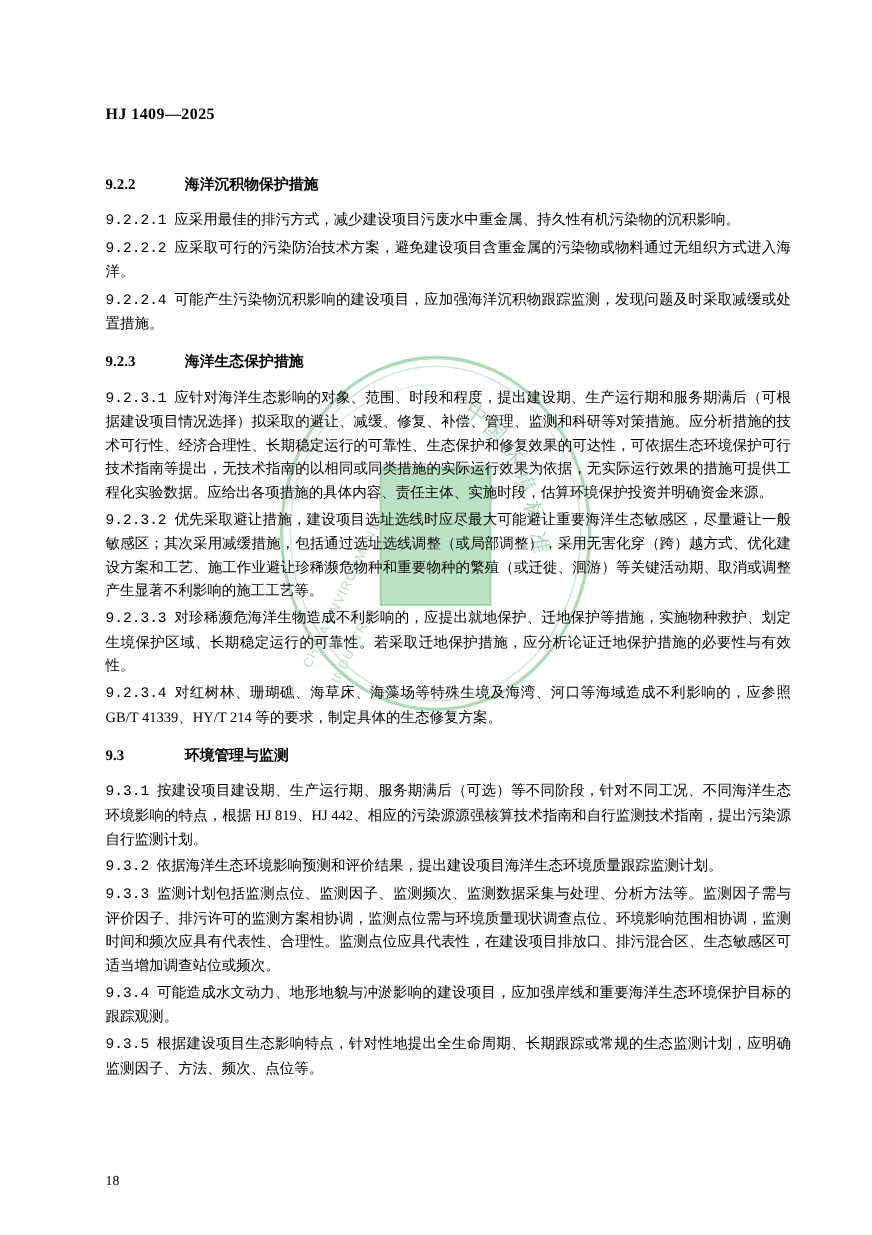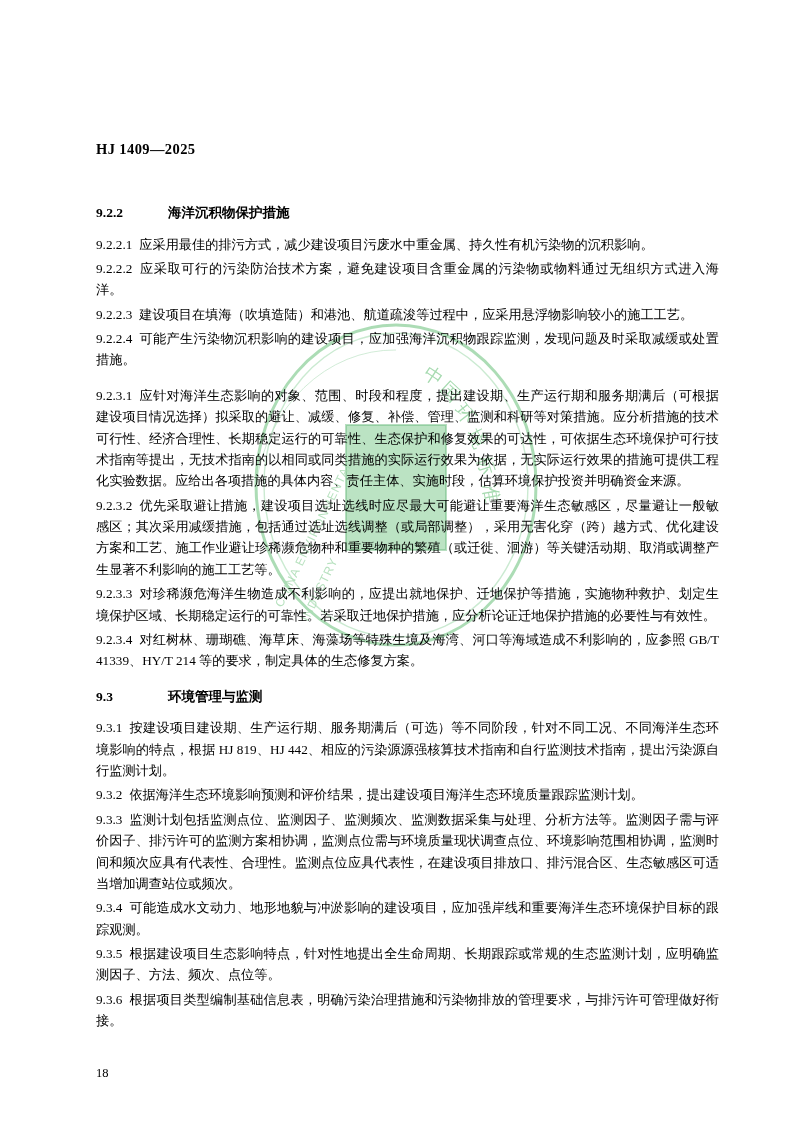--- a/index.html
+++ b/index.html
@@ -34,21 +34,20 @@
   }
   .content {
     position: relative;
     z-index: 2;
   }
   .header {
     font-size: 14.5px;
     font-weight: bold;
     letter-spacing: 0.4px;
     margin-bottom: 44px;
-    margin-top: 45px;
   }
   h3.section-title {
     font-size: 13.5px;
     font-weight: bold;
     margin: 0 0 10px 0;
     line-height: 1.6;
   }
   h3.section-title .num {
     display: inline-block;
     min-width: 48px;
@@ -57,21 +56,21 @@
     margin-left: 24px;
   }
   .para {
     font-size: 13.2px;
     line-height: 1.62;
     margin: 0 0 3px 0;
     text-align: justify;
     text-justify: inter-ideograph;
   }
   .para .pnum {
-    font-family: Liberation Serif, serif;
+    font-family: Liberation Mono, monospace;
   }
   .para .ptext {
     margin-left: 7px;
   }
   .block-gap {
     height: 11px;
   }
   .page-num {
     position: absolute;
     left: 96px;
@@ -114,28 +113,28 @@
     <h3 class="section-title">
       <span class="num">9.2.2</span><span class="t">海洋沉积物保护措施</span>
     </h3>
     <p class="para">
       <span class="pnum">9.2.2.1</span><span class="ptext">应采用最佳的排污方式，减少建设项目污废水中重金属、持久性有机污染物的沉积影响。</span>
     </p>
     <p class="para">
       <span class="pnum">9.2.2.2</span><span class="ptext">应采取可行的污染防治技术方案，避免建设项目含重金属的污染物或物料通过无组织方式进入海洋。</span>
     </p>
     <p class="para">
-      <span class="pnum">9.2.2.3</span><span class="ptext">建设项目在填海（吹填造陆）和港池、航道疏浚等过程中，应采用悬浮物影响较小的施工工艺。</span>
-    </p>
-    <p class="para">
       <span class="pnum">9.2.2.4</span><span class="ptext">可能产生污染物沉积影响的建设项目，应加强海洋沉积物跟踪监测，发现问题及时采取减缓或处置措施。</span>
     </p>
 
     <div class="block-gap"></div>
 
+    <h3 class="section-title">
+      <span class="num">9.2.3</span><span class="t">海洋生态保护措施</span>
+    </h3>
     <p class="para">
       <span class="pnum">9.2.3.1</span><span class="ptext">应针对海洋生态影响的对象、范围、时段和程度，提出建设期、生产运行期和服务期满后（可根据建设项目情况选择）拟采取的避让、减缓、修复、补偿、管理、监测和科研等对策措施。应分析措施的技术可行性、经济合理性、长期稳定运行的可靠性、生态保护和修复效果的可达性，可依据生态环境保护可行技术指南等提出，无技术指南的以相同或同类措施的实际运行效果为依据，无实际运行效果的措施可提供工程化实验数据。应给出各项措施的具体内容、责任主体、实施时段，估算环境保护投资并明确资金来源。</span>
     </p>
     <p class="para">
       <span class="pnum">9.2.3.2</span><span class="ptext">优先采取避让措施，建设项目选址选线时应尽最大可能避让重要海洋生态敏感区，尽量避让一般敏感区；其次采用减缓措施，包括通过选址选线调整（或局部调整），采用无害化穿（跨）越方式、优化建设方案和工艺、施工作业避让珍稀濒危物种和重要物种的繁殖（或迁徙、洄游）等关键活动期、取消或调整产生显著不利影响的施工工艺等。</span>
     </p>
     <p class="para">
       <span class="pnum">9.2.3.3</span><span class="ptext">对珍稀濒危海洋生物造成不利影响的，应提出就地保护、迁地保护等措施，实施物种救护、划定生境保护区域、长期稳定运行的可靠性。若采取迁地保护措施，应分析论证迁地保护措施的必要性与有效性。</span>
     </p>
     <p class="para">
@@ -155,21 +154,18 @@
     </p>
     <p class="para">
       <span class="pnum">9.3.3</span><span class="ptext">监测计划包括监测点位、监测因子、监测频次、监测数据采集与处理、分析方法等。监测因子需与评价因子、排污许可的监测方案相协调，监测点位需与环境质量现状调查点位、环境影响范围相协调，监测时间和频次应具有代表性、合理性。监测点位应具代表性，在建设项目排放口、排污混合区、生态敏感区可适当增加调查站位或频次。</span>
     </p>
     <p class="para">
       <span class="pnum">9.3.4</span><span class="ptext">可能造成水文动力、地形地貌与冲淤影响的建设项目，应加强岸线和重要海洋生态环境保护目标的跟踪观测。</span>
     </p>
     <p class="para">
       <span class="pnum">9.3.5</span><span class="ptext">根据建设项目生态影响特点，针对性地提出全生命周期、长期跟踪或常规的生态监测计划，应明确监测因子、方法、频次、点位等。</span>
     </p>
-    <p class="para">
-      <span class="pnum">9.3.6</span><span class="ptext">根据项目类型编制基础信息表，明确污染治理措施和污染物排放的管理要求，与排污许可管理做好衔接。</span>
-    </p>
 
   </div>
 
   <div class="page-num">18</div>
 
 </div>
 
 </body></html>

